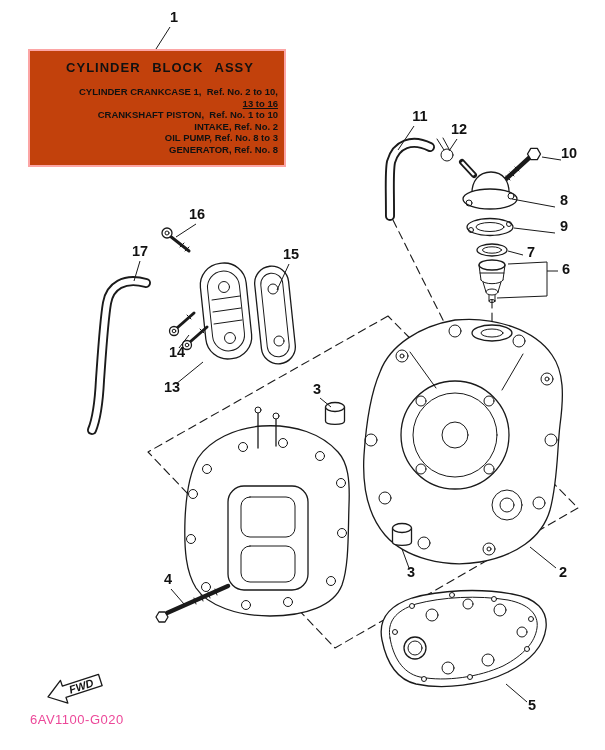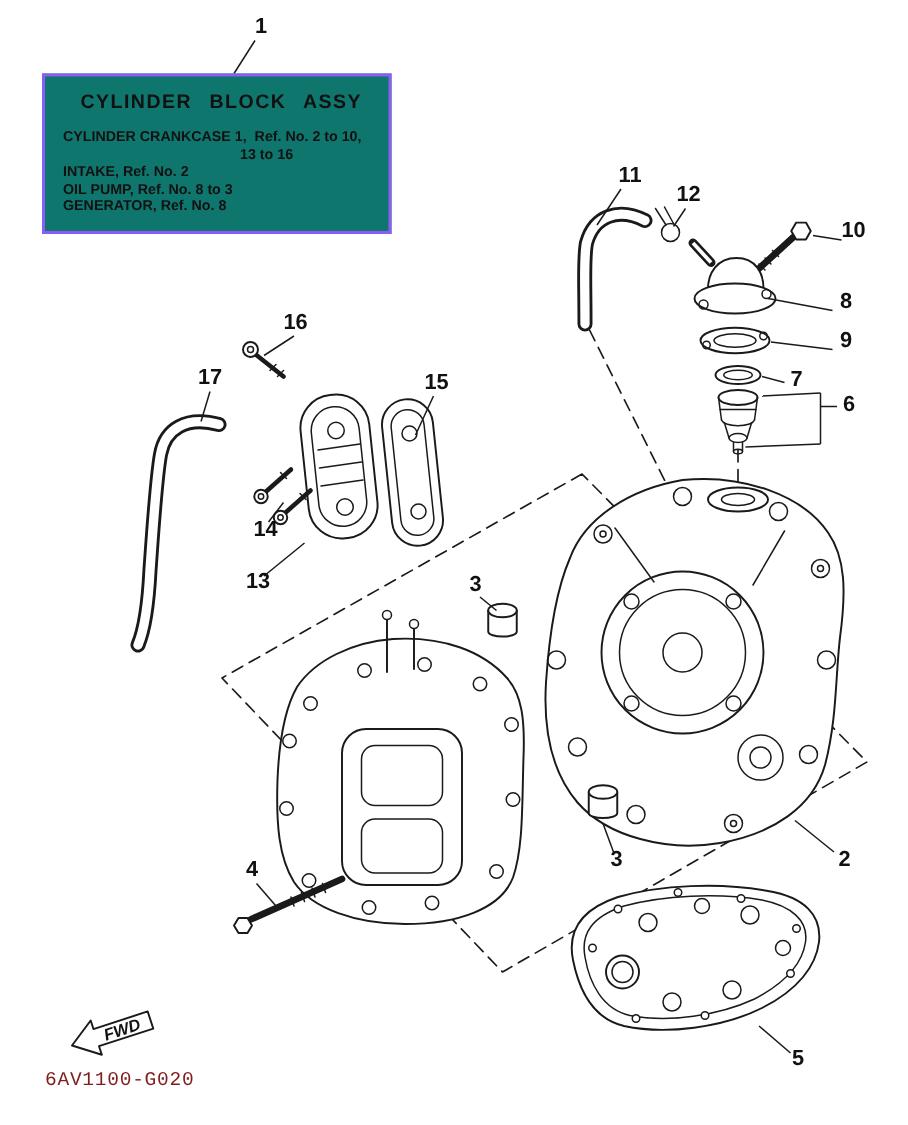--- a/index.html
+++ b/index.html
@@ -39,53 +39,53 @@
     font-style: italic;
     fill: #111111;
     text-anchor: middle;
   }
 
   
   .title-box {
     position: absolute;
     left: 28px;
     top: 49px;
-    width: 233px;
-    border: 2px solid #8b5cf6;
-    background: #0f766e;
+    width: 258px;
+    border: 2px solid #fca5a5;
+    background: #c2410c;
     padding: 9px 6px 10px 12px;
     box-sizing: border-box;
   }
   .tb-title {
     text-align: center;
     font-size: 13px;
     font-weight: bold;
     letter-spacing: 1px;
     word-spacing: 7px;
     color: #111;
     margin-bottom: 11px;
     white-space: pre;
   }
   .tb-line {
     font-size: 9.5px;
     font-weight: bold;
     line-height: 11.5px;
     color: #111;
     white-space: pre;
-  }
-  .tb-line.indent { padding-left: 118px; }
+    text-align: right;
+  }
+  .tb-line.indent { padding-left: 118px; text-decoration: underline; }
 
   .code-label {
     position: absolute;
     left: 30px;
     top: 712px;
     font-size: 13px;
     letter-spacing: 0.5px;
-    color: #7f1d1d;
-    font-family: Liberation Mono, monospace;
+    color: #ec4899;
   }
 </style>
 </head>
 <body>
 
 <div class="page">
 
   <svg width="605" height="750" viewBox="0 0 605 750">
 
     <g>
@@ -327,20 +327,21 @@
     <g transform="translate(48,697) rotate(-18)">
       <polygon class="ln fillw" points="0,0 17,-12 17,-6 55,-6 55,6 17,6 17,12"></polygon>
       <text class="fwd-t" x="35" y="4">FWD</text>
     </g>
   </svg>
 
   <div class="title-box">
     <div class="tb-title">CYLINDER BLOCK ASSY</div>
     <div class="tb-line">CYLINDER CRANKCASE 1,  Ref. No. 2 to 10,</div>
     <div class="tb-line indent">13 to 16</div>
+    <div class="tb-line">CRANKSHAFT PISTON,  Ref. No. 1 to 10</div>
     <div class="tb-line">INTAKE, Ref. No. 2</div>
     <div class="tb-line">OIL PUMP, Ref. No. 8 to 3</div>
     <div class="tb-line">GENERATOR, Ref. No. 8</div>
   </div>
 
   <div class="code-label">6AV1100-G020</div>
 
 </div>
 
 </body></html>

